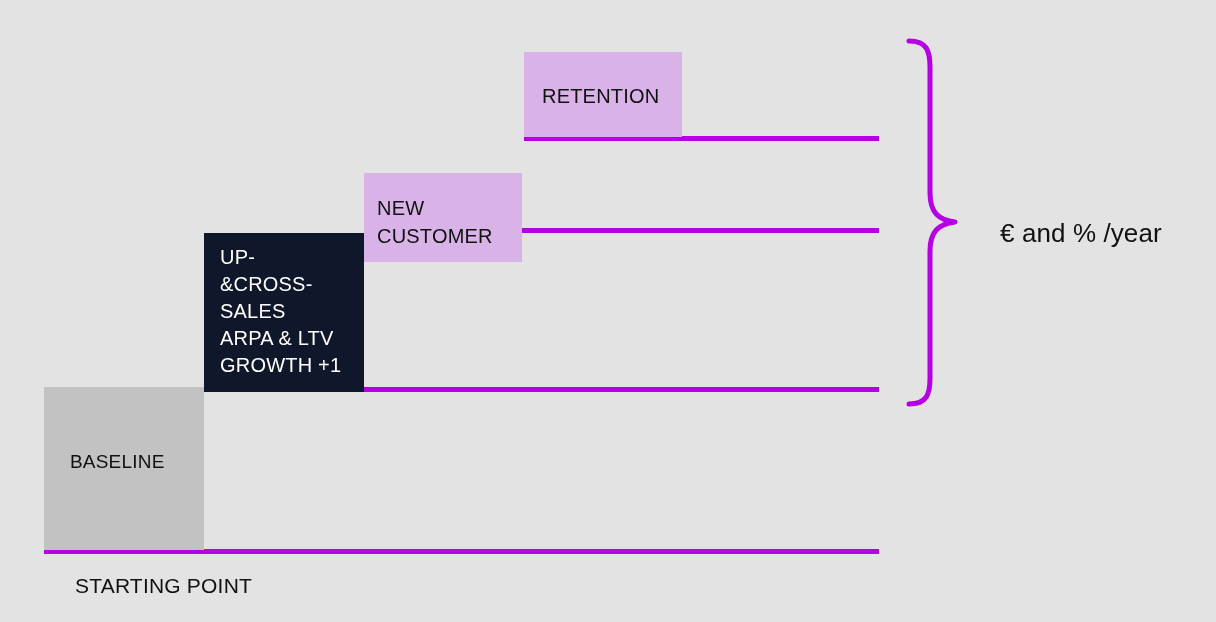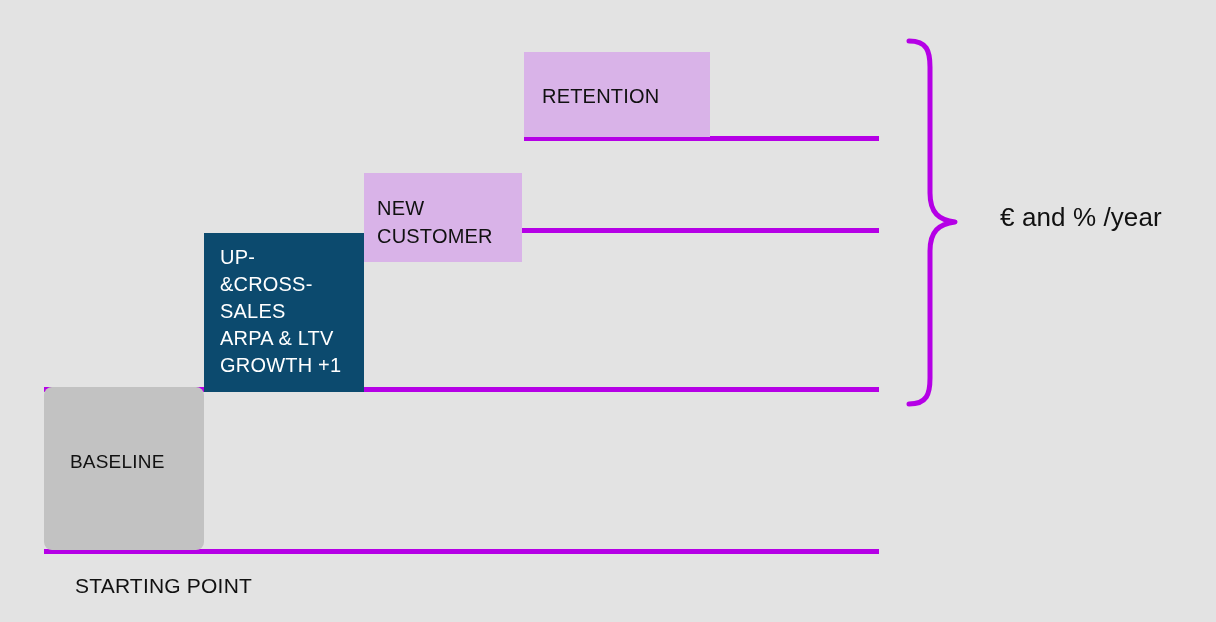--- a/index.html
+++ b/index.html
@@ -34,35 +34,34 @@
     white-space: pre-line;
     letter-spacing: 0.2px;
   }
   
   #tier-baseline {
     left: 44px;
     top: 387px;
     width: 160px;
     height: 163px;
     background: #c2c2c2;
-    border-radius: 8px;
   }
   #tier-baseline .blk-label {
     left: 26px;
     top: 64px;
     font-size: 19px;
     color: #111111;
   }
   
   #tier-upcross {
     left: 204px;
     top: 233px;
     width: 160px;
     height: 159px;
-    background: #0c4a6e;
+    background: #0f172a;
   }
   #tier-upcross .blk-label {
     left: 16px;
     top: 11px;
     font-size: 20px;
     line-height: 27px;
     color: #ffffff;
   }
   
   #tier-newcustomer {
@@ -77,21 +76,21 @@
     left: 13px;
     top: 21px;
     font-size: 20px;
     line-height: 28px;
     color: #111111;
   }
   
   #tier-retention {
     left: 524px;
     top: 52px;
-    width: 186px;
+    width: 158px;
     height: 85px;
     background: #d9b3e8;
   }
   #tier-retention .blk-label {
     left: 18px;
     top: 33px;
     font-size: 20px;
     color: #111111;
   }
   
@@ -112,21 +111,21 @@
   #brace {
     position: absolute;
     left: 895px;
     top: 35px;
     width: 80px;
     height: 375px;
   }
   #range-label {
     position: absolute;
     left: 1000px;
-    top: 202px;
+    top: 218px;
     font-size: 26px;
     color: #111111;
     letter-spacing: 0.1px;
     white-space: nowrap;
   }
 </style>
 </head>
 <body>
 
 <div id="stage">

